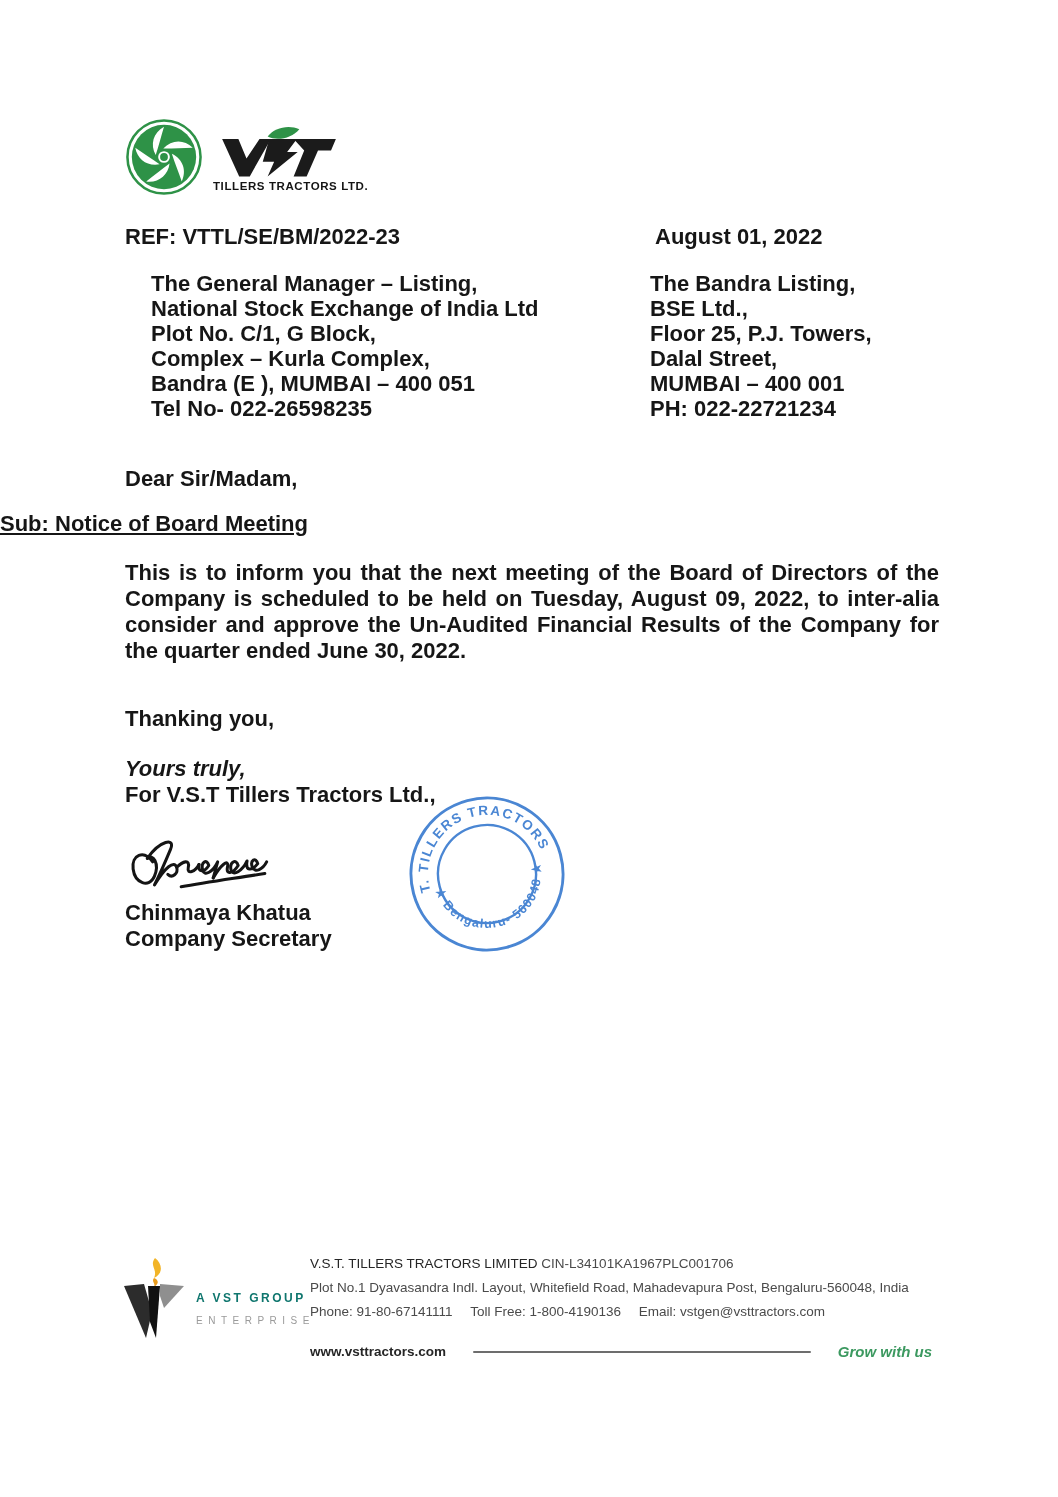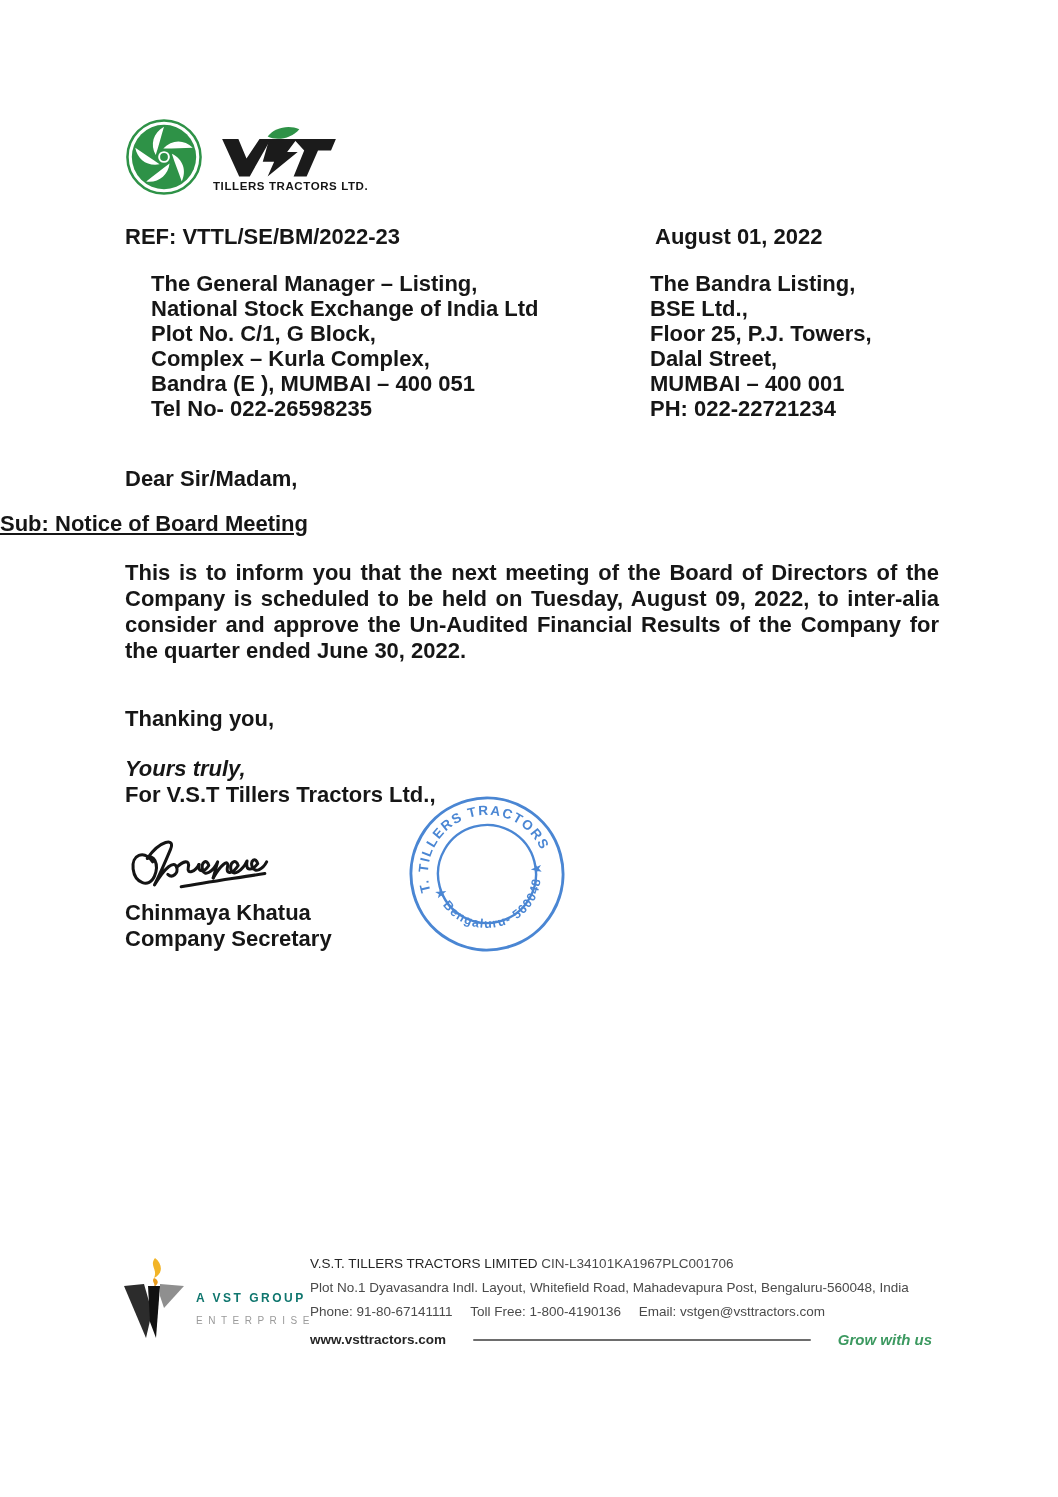--- a/index.html
+++ b/index.html
@@ -59,21 +59,21 @@
   
   .footer-logo{position:absolute;left:118px;top:1256px;display:flex;align-items:flex-end;}
   .torch{width:76px;height:84px;}
   .group-text{margin-left:2px;padding-bottom:14px;}
   .group-line1{font-size:12px;font-weight:600;letter-spacing:2.5px;color:#0f766e;white-space:nowrap;}
   .group-line2{font-size:10px;font-weight:500;letter-spacing:5.5px;color:#9a9a9a;margin-top:10px;white-space:nowrap;}
   .footer-text{position:absolute;left:310px;top:1252px;width:622px;font-size:13.5px;color:var(--footer-gray);line-height:24px;}
   .footer-line1 .co{font-weight:400;color:#262626;}
   .footer-line1 .cin{color:#4a4a4a;}
   .footer-line3 span{margin-right:14px;}
-  .footer-line4{display:flex;align-items:center;margin-top:4px;gap:15px;}
+  .footer-line4{display:flex;align-items:center;margin-top:16px;gap:15px;}
   .footer-line4 .site{font-weight:700;color:#262626;}
   .footer-rule{flex:1;height:2px;background:#6d6d6d;margin:0 12px;border-radius:1px;}
   .tagline{font-style:italic;font-weight:700;color:var(--tagline-green);font-size:15px;white-space:nowrap;}
 </style>
 </head>
 <body>
 
 <div class="page">
 
   <div class="logo-block">

